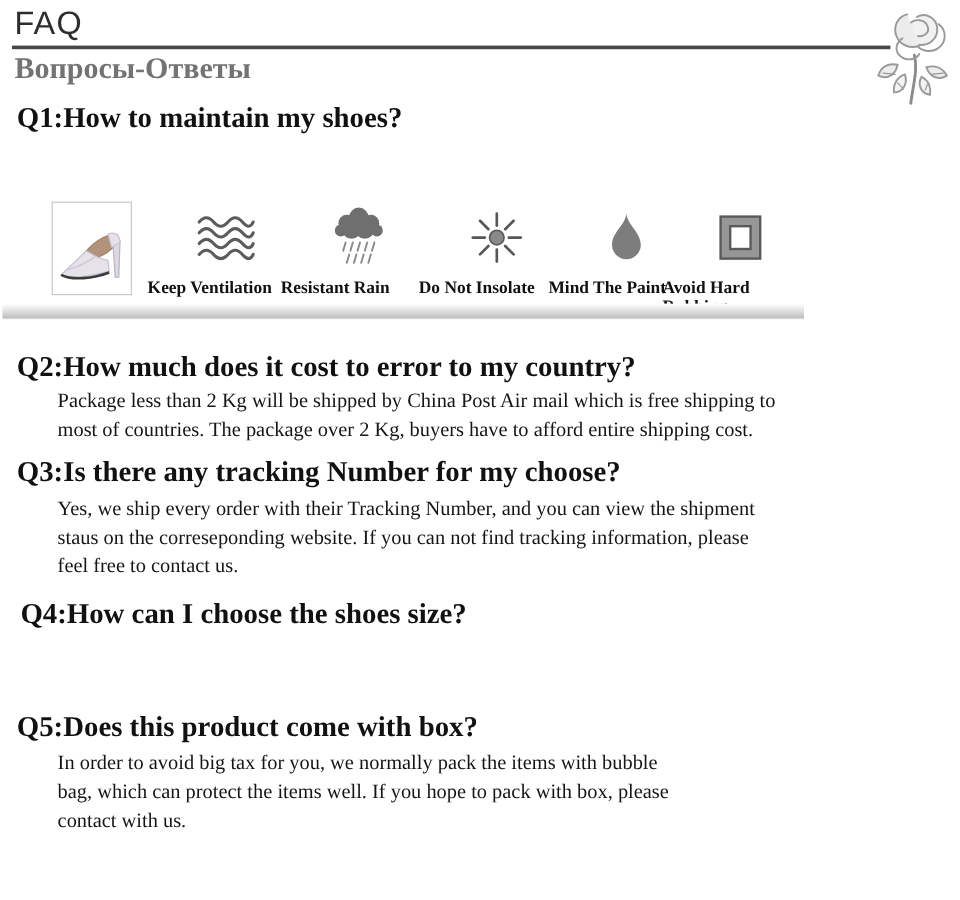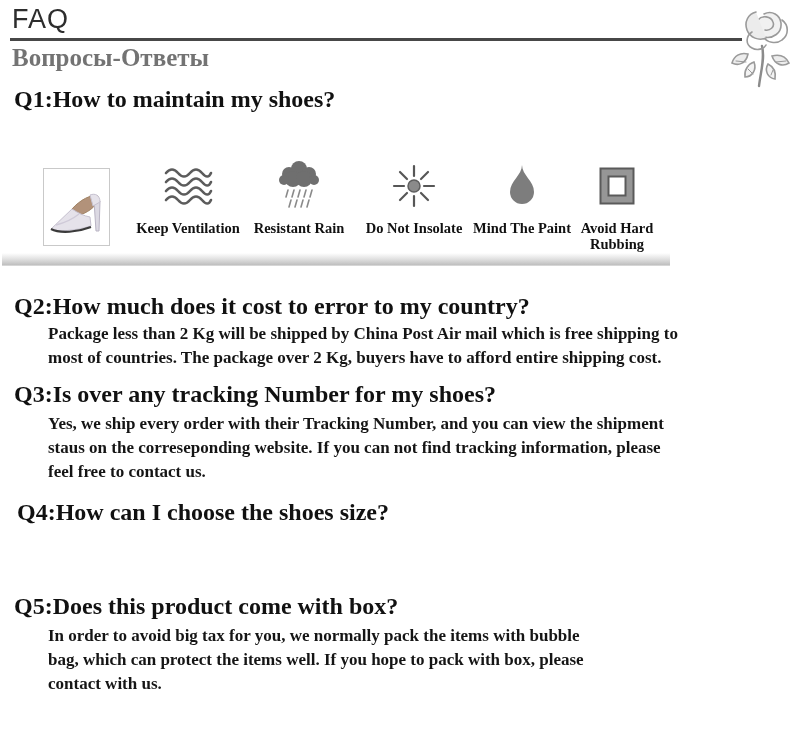--- a/index.html
+++ b/index.html
@@ -28,40 +28,39 @@
   }
   
   .question{
     position:absolute;left:14px;
     font-size:24px;font-weight:bold;color:#111;
   }
   .answer{
     position:absolute;left:48px;width:740px;
     font-size:17px;line-height:24px;color:#151515;
     white-space:pre-line;
-    font-weight:bold;
   }
   .q1{top:86px}
   .q2{top:293px}  .a2{top:322px}
   .q3{top:381px}  .a3{top:412px}
   .q4{top:499px;left:17px}  .a4{top:530px}
   .q5{top:593px}  .a5{top:624px}
   
   .care-panel{position:absolute;left:0;top:148px;width:672px;height:118px;background:#fff;}
   .care-shadow{
     position:absolute;left:2px;bottom:0px;width:668px;height:12px;
     background:linear-gradient(to bottom,#ffffff 0%,#e4e4e4 45%,#bfbfbf 100%);
     border-bottom:1px solid #d6d6d6;
   }
   .shoe-box{
     position:absolute;left:43px;top:20px;width:65px;height:76px;
     border:1px solid #c9c9c9;background:#fff;
     display:flex;align-items:center;justify-content:center;
   }
-  .care-item{position:absolute;top:12px;width:130px;text-align:center;}
+  .care-item{position:absolute;top:24px;width:130px;text-align:left;}
   .care-item .ic{display:block;height:52px;display:flex;align-items:center;justify-content:center;}
   .care-label{
     display:inline-block;margin-top:8px;
     font-size:14.5px;font-weight:bold;color:#111;white-space:nowrap;line-height:16px;
   }
   .care-label.wrap{white-space:normal;max-width:86px;}
   .ci-1{left:123px}
   .ci-2{left:234px}
   .ci-3{left:349px}
   .ci-4{left:457px}
@@ -196,21 +195,21 @@
       <span class="care-label wrap">Avoid Hard Rubbing</span>
     </div>
 
     <div class="care-shadow"></div>
   </div>
 
   <div class="question q2">Q2:How much does it cost to error to my country?</div>
   <div class="answer a2">Package less than 2 Kg will be shipped by China Post Air mail which is free shipping to
 most of countries. The package over 2 Kg, buyers have to afford entire shipping cost.</div>
 
-  <div class="question q3">Q3:Is over any tracking Number for my shoes?</div>
+  <div class="question q3">Q3:Is there any tracking Number for my choose?</div>
   <div class="answer a3">Yes, we ship every order with their Tracking Number, and you can view the shipment
 staus on the correseponding website.  If you can not find tracking information, please
 feel free to contact us.</div>
 
   <div class="question q4">Q4:How can I choose the shoes size?</div>
 
   <div class="question q5">Q5:Does this product come with box?</div>
   <div class="answer a5">In order to avoid big tax for you, we normally pack the items with bubble
 bag, which can protect the items well. If you hope to pack with box, please
 contact with us.</div>

